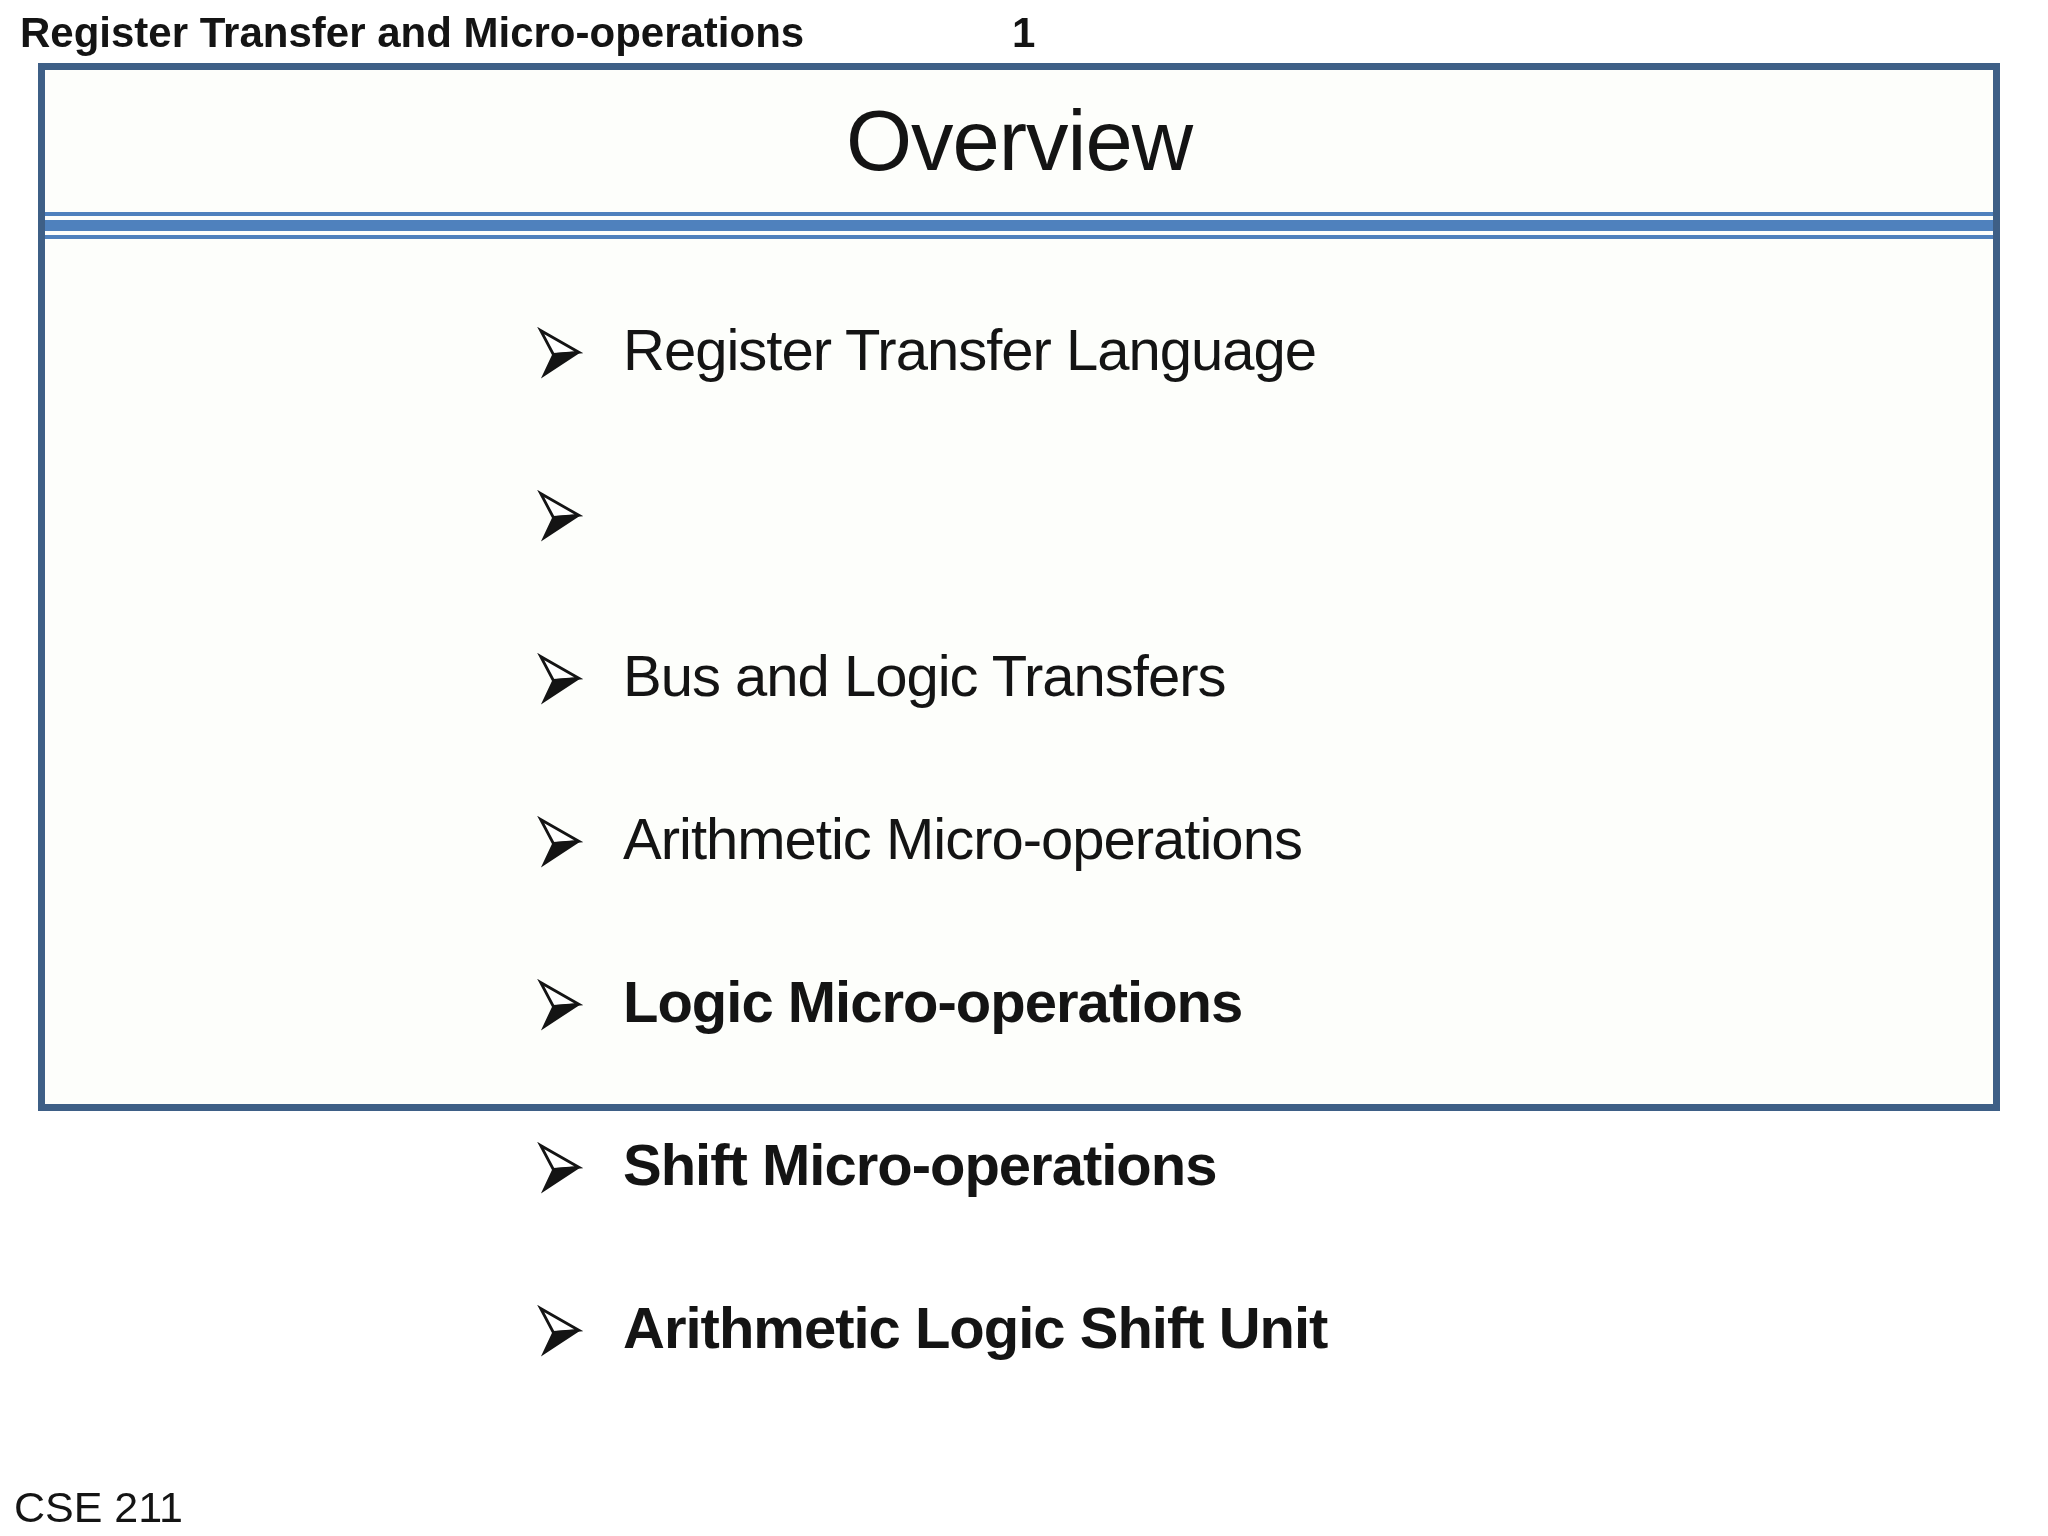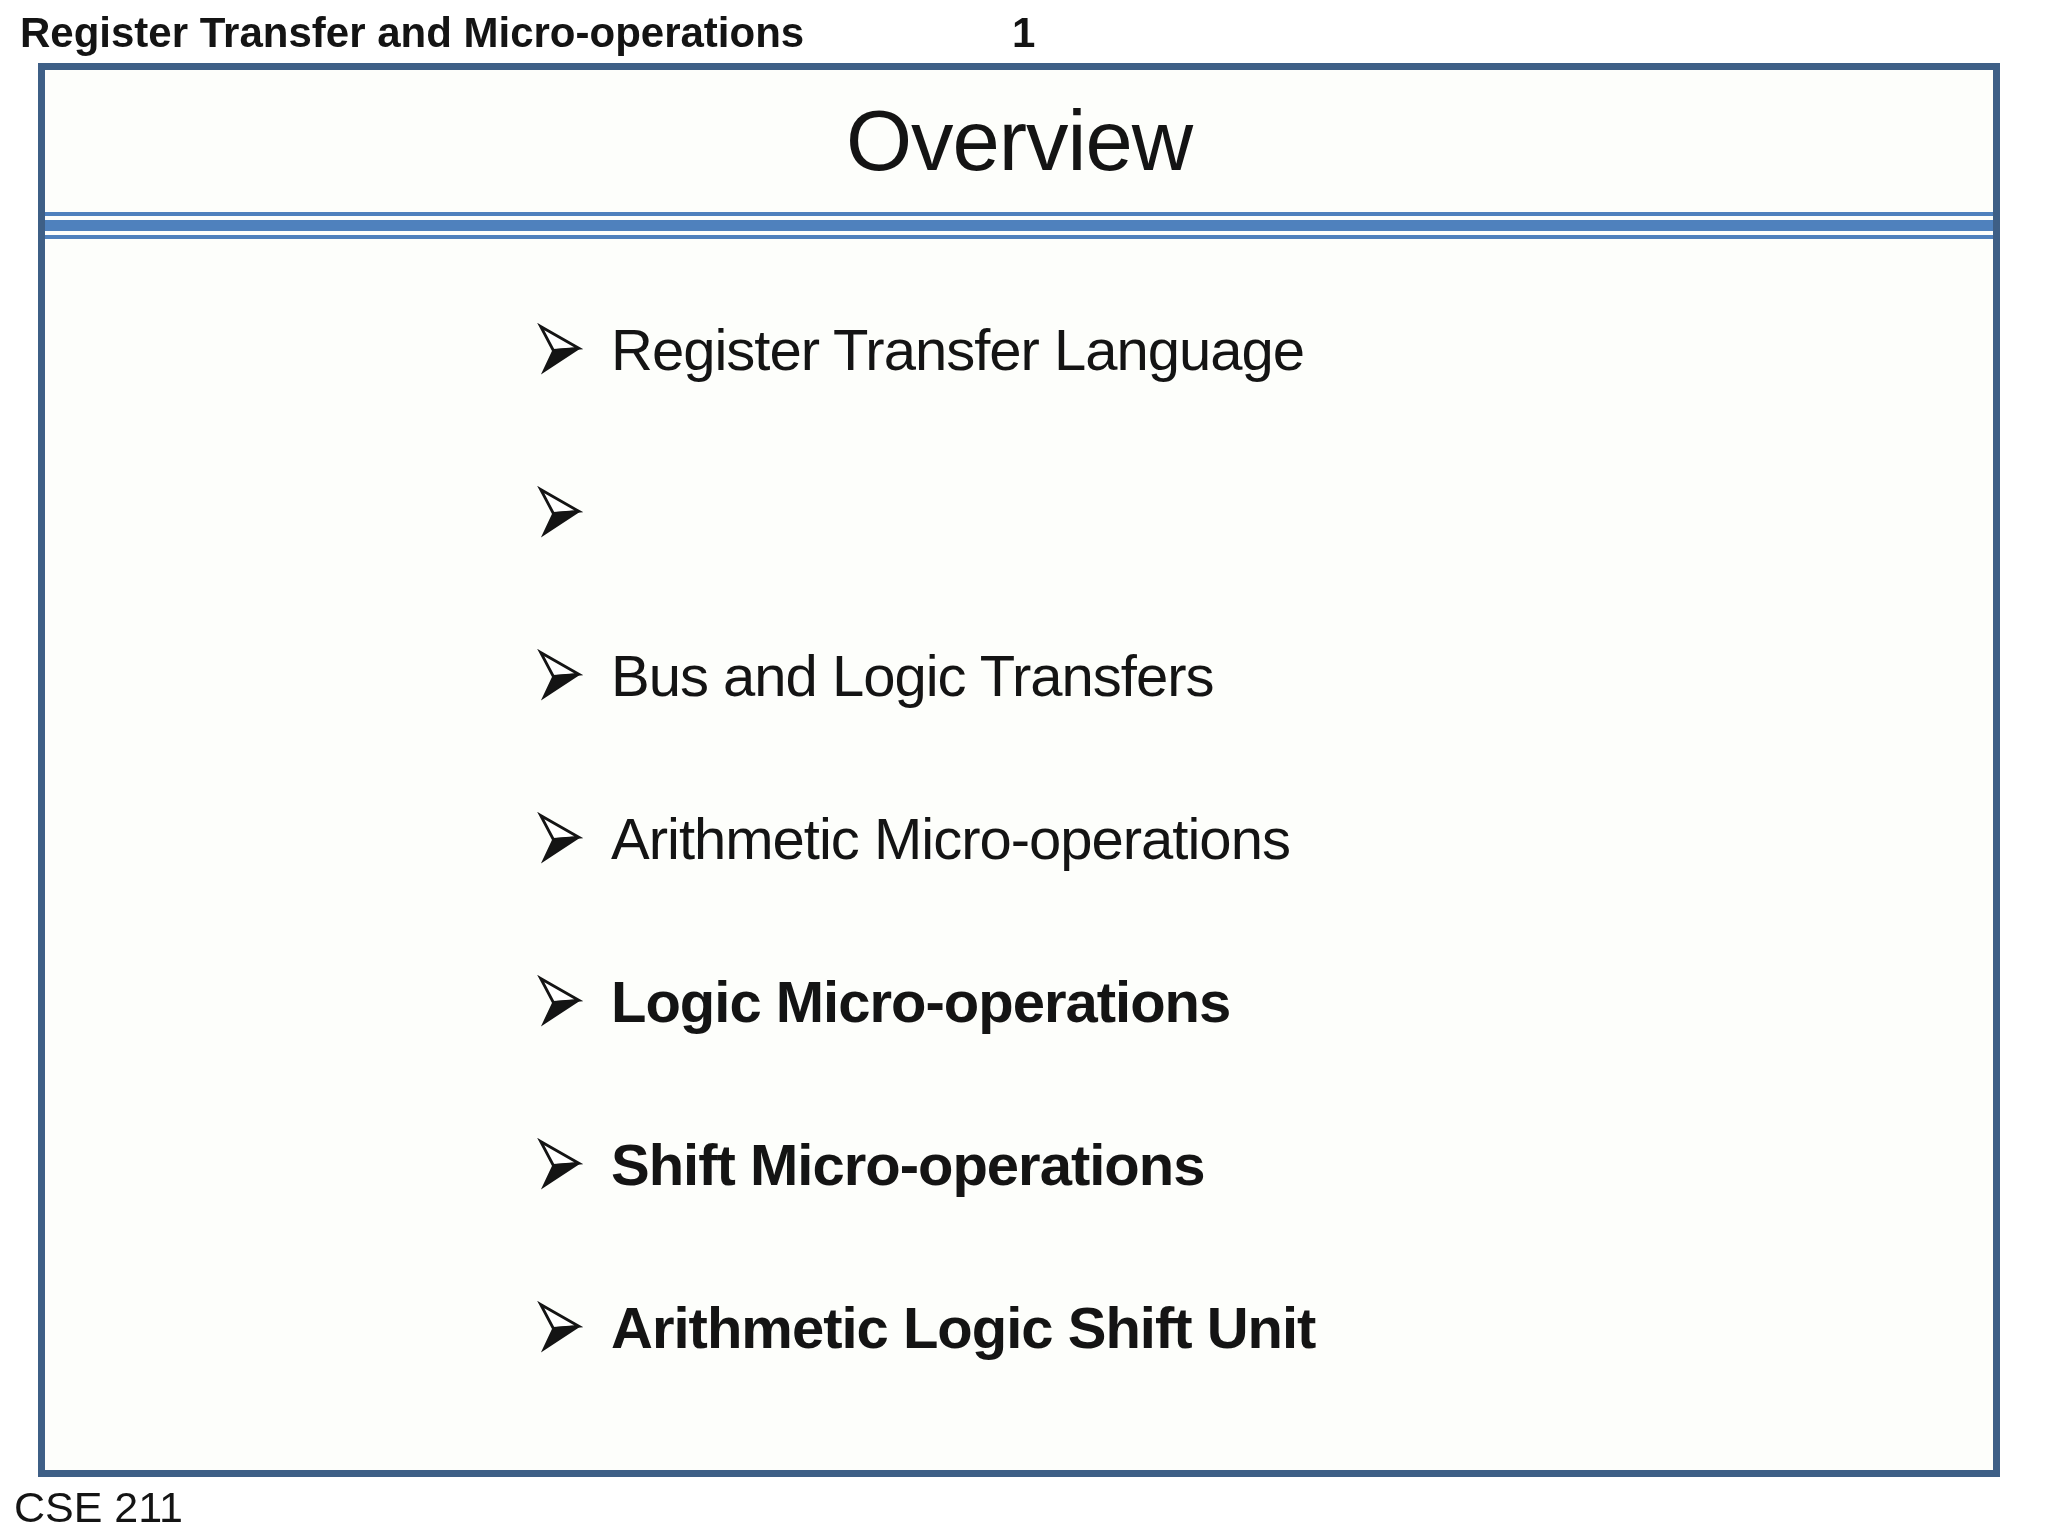--- a/index.html
+++ b/index.html
@@ -18,39 +18,39 @@
     color:var(--c-text);
   }
   .header{
     position:absolute;left:20px;top:6px;width:2000px;height:54px;
     font-size:42px;line-height:54px;white-space:nowrap;font-weight:bold;
   }
   .pagenum{
     position:absolute;left:992px;top:0;
   }
   .slide{
-    position:absolute;left:38px;top:63px;width:1962px;height:1414px;
+    position:absolute;left:38px;top:63px;width:1962px;height:1048px;
     border:7px solid var(--c-border);
     background:var(--c-slide_bg);
   }
   .title{
     margin:0;padding-top:26px;
     text-align:center;
     font-size:85px;font-weight:400;line-height:1.05;
     letter-spacing:-1px;
   }
   .divider{position:absolute;left:0;right:0;top:142px;}
   .divider .thin{height:4px;background:var(--c-divider);}
   .divider .thick{height:11px;margin-top:4px;background:var(--c-divider);}
   .divider .thin.bottom{margin-top:4px;}
   .list{
     position:absolute;left:490px;top:251px;margin:0;padding:0;list-style:none;
   }
   .item{
-    display:flex;align-items:flex-start;gap:28px;
+    display:flex;align-items:flex-end;gap:40px;
     height:58px;margin-bottom:105px;
     font-size:58px;line-height:1;letter-spacing:-1px;white-space:nowrap;
   }
   .item.bold{font-weight:700;}
   .bullet{width:48px;height:52px;flex:0 0 auto;margin-top:2px;}
   .footer{
     position:absolute;left:14px;top:1484px;
     font-size:43px;line-height:1.1;white-space:nowrap;
   }
 </style>

